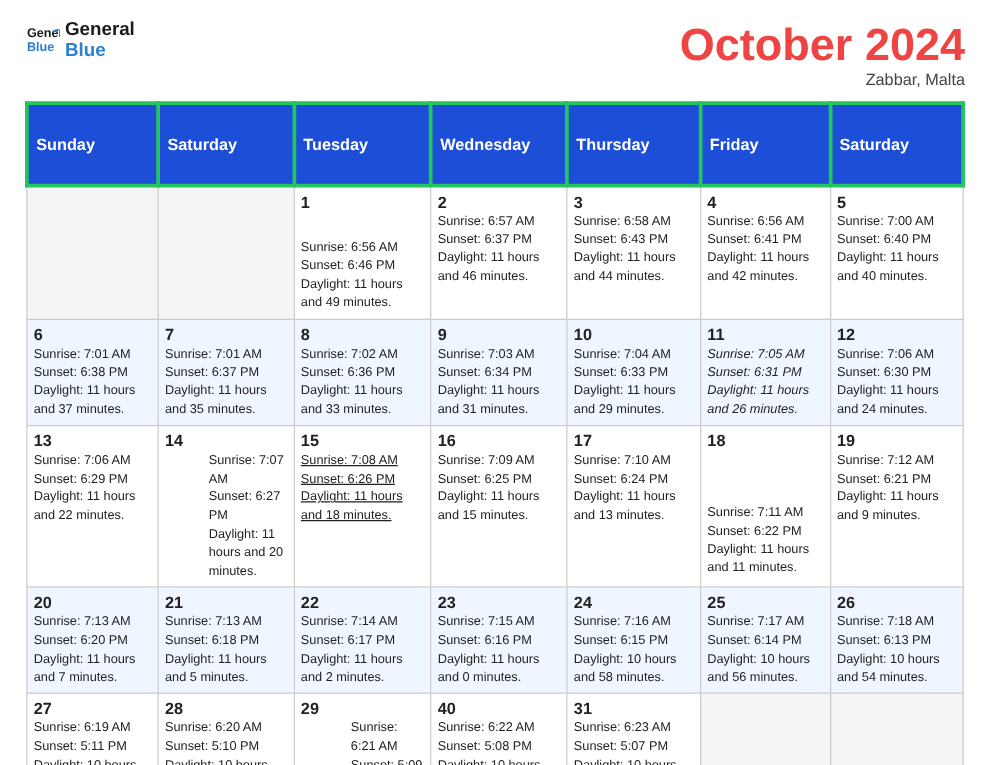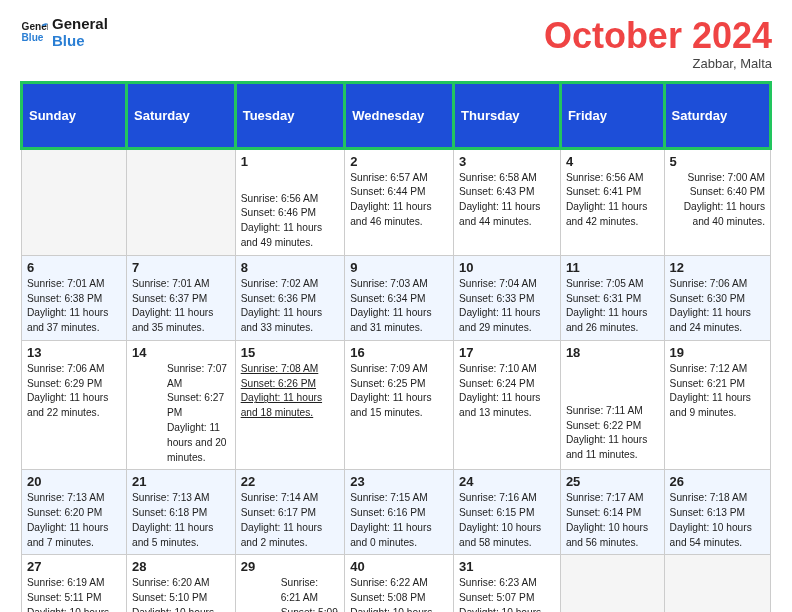--- a/index.html
+++ b/index.html
@@ -134,38 +134,38 @@
           <td class="empty"></td>
           <td>
             <span class="day-num">1</span>
             <div class="day-info" style="white-space: pre-line; margin-top: 23px;">Sunrise: 6:56 AM
 Sunset: 6:46 PM
 Daylight: 11 hours and 49 minutes.</div>
           </td>
           <td>
             <span class="day-num">2</span>
             <div class="day-info" style="white-space: pre-line;">Sunrise: 6:57 AM
-Sunset: 6:44 PM
+Sunset: 6:37 PM
 Daylight: 11 hours and 46 minutes.</div>
           </td>
           <td>
             <span class="day-num">3</span>
             <div class="day-info" style="white-space: pre-line;">Sunrise: 6:58 AM
 Sunset: 6:43 PM
 Daylight: 11 hours and 44 minutes.</div>
           </td>
           <td>
             <span class="day-num">4</span>
             <div class="day-info" style="white-space: pre-line;">Sunrise: 6:56 AM
 Sunset: 6:41 PM
 Daylight: 11 hours and 42 minutes.</div>
           </td>
           <td>
             <span class="day-num">5</span>
-            <div class="day-info" style="white-space: pre-line; text-align: right;">Sunrise: 7:00 AM
+            <div class="day-info" style="white-space: pre-line;">Sunrise: 7:00 AM
 Sunset: 6:40 PM
 Daylight: 11 hours and 40 minutes.</div>
           </td>
         </tr>
         <tr class="row-even">
           <td>
             <span class="day-num">6</span>
             <div class="day-info" style="white-space: pre-line;">Sunrise: 7:01 AM
 Sunset: 6:38 PM
 Daylight: 11 hours and 37 minutes.</div>
@@ -189,21 +189,21 @@
 Daylight: 11 hours and 31 minutes.</div>
           </td>
           <td>
             <span class="day-num">10</span>
             <div class="day-info" style="white-space: pre-line;">Sunrise: 7:04 AM
 Sunset: 6:33 PM
 Daylight: 11 hours and 29 minutes.</div>
           </td>
           <td>
             <span class="day-num">11</span>
-            <div class="day-info" style="white-space: pre-line;">Sunrise: 7:05 AM
+            <div class="day-info" style="white-space: pre-line; font-style: italic;">Sunrise: 7:05 AM
 Sunset: 6:31 PM
 Daylight: 11 hours and 26 minutes.</div>
           </td>
           <td>
             <span class="day-num">12</span>
             <div class="day-info" style="white-space: pre-line;">Sunrise: 7:06 AM
 Sunset: 6:30 PM
 Daylight: 11 hours and 24 minutes.</div>
           </td>
         </tr>

